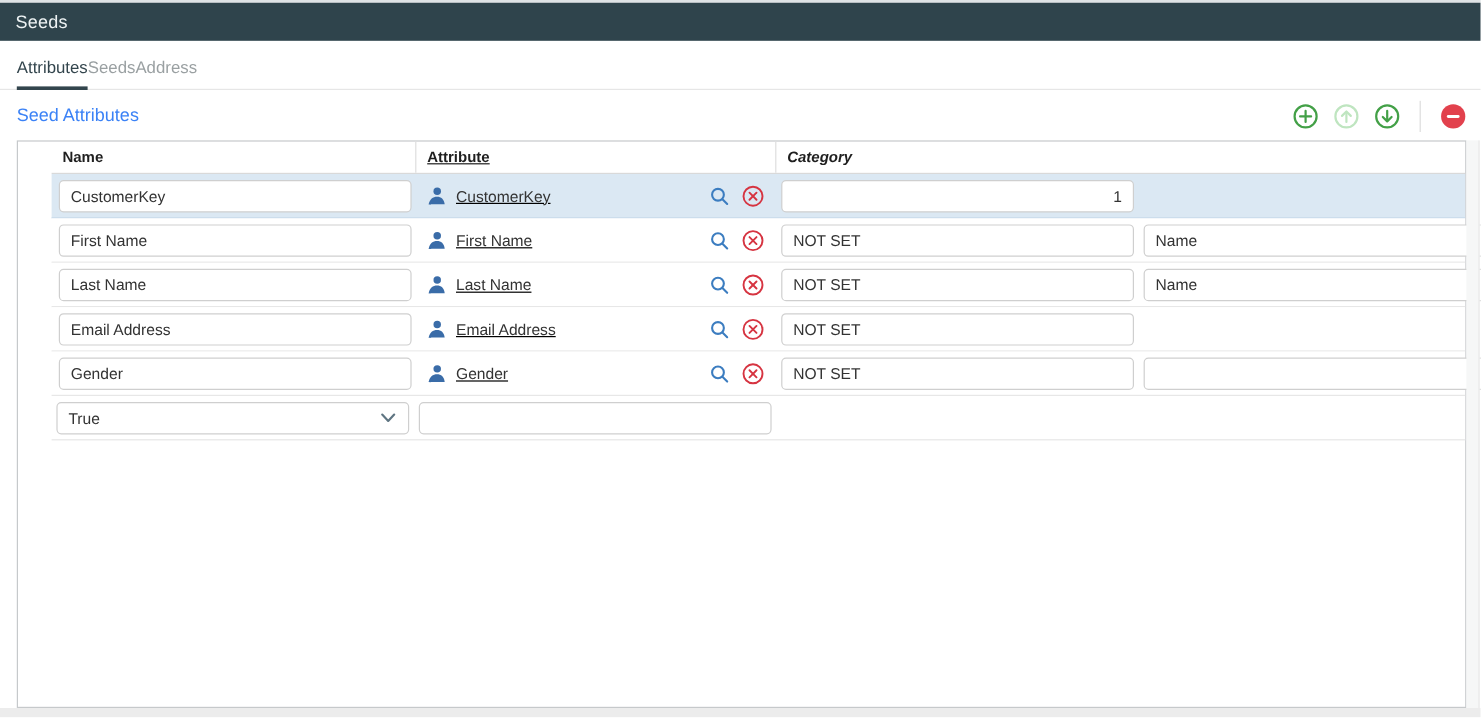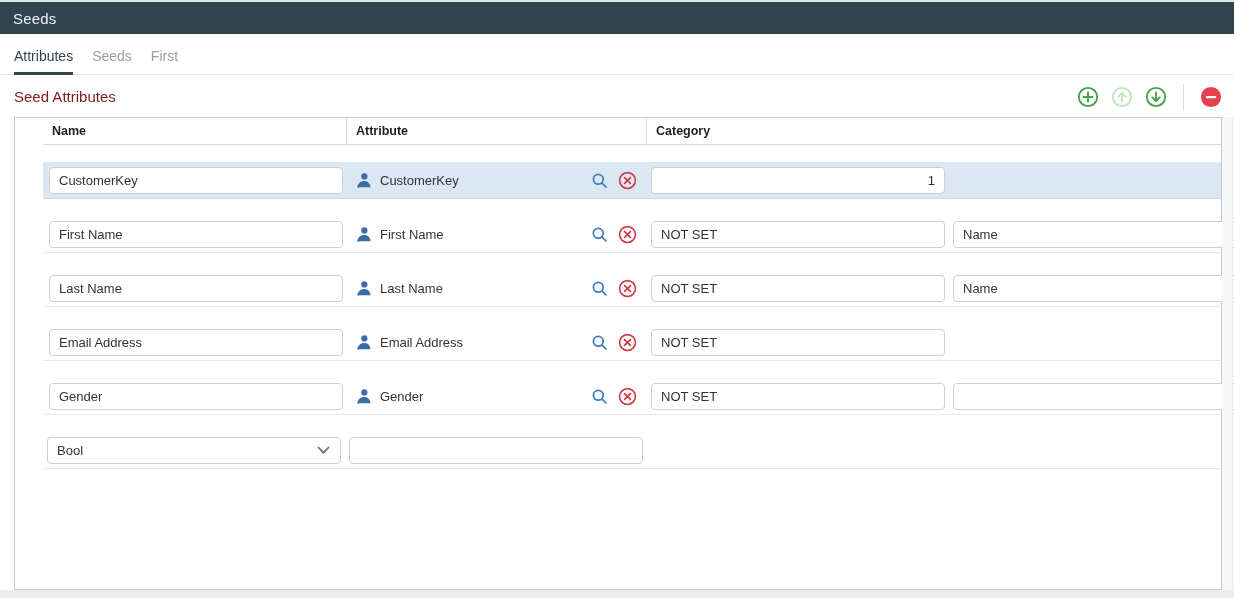--- a/index.html
+++ b/index.html
@@ -13,63 +13,63 @@
 
   
   .titlebar {
     height:32px; background:#2f444c; color:#eef3f4;
     display:flex; align-items:center; padding-left:13px;
     font-size:15px; letter-spacing:.2px;
   }
 
   
   .tabs {
-    display:flex; gap:19px; padding:14px 14px 0 14px;
+    display:flex; padding:14px 14px 0 14px;
     border-bottom:1px solid #e6e6e6;
   }
   .tab {
     font-size:14px; color:#9aa0a2; padding-bottom:8px; cursor:pointer;
     border-bottom:3px solid transparent; margin-bottom:-1px;
   }
   .tab.active { color:#33454d; border-bottom-color:#33454d; }
 
   
   .section-bar {
     display:flex; align-items:center; justify-content:space-between;
     padding:9px 12px 6px 14px; height:40px;
   }
-  .section-title { font-size:15px; color:#7f1d1d; }
+  .section-title { font-size:15px; color:#3b82f6; }
   .toolbar { display:flex; align-items:center; gap:12px; }
   .tool-btn { width:22px; height:22px; cursor:pointer; display:flex; }
   .tool-btn.disabled { cursor:default; }
   .toolbar-divider { width:1px; height:26px; background:#dcdcdc; margin:0 4px; }
 
   
   .table-zone { display:flex; margin:2px 0 0 14px; height:473px; }
   .grid {
     width:1208px; border:1px solid #c6c9cb; background:#fff;
     display:flex; flex-direction:column;padding-left:28px;
   }
   .gutter { width:11px; background:#f6f7f7; border-right:1px solid #e8e8e8; }
 
   .grid-header { display:flex; height:27px; border-bottom:1px solid #d9d9d9; flex:none; }
   .hcell {
     display:flex; align-items:center; padding-left:9px;
     font-size:12.5px; font-weight:bold; color:#1f1f1f;
     border-right:1px solid #dedede;
   }
-  .hcell:last-child { border-right:none; }
+  .hcell:last-child { border-right:none;font-style:italic; }
   .col-name   { width:304px; flex:none; }
-  .col-attr   { width:300px; flex:none; }
+  .col-attr   { width:300px; flex:none;text-decoration:underline; }
   .col-def    { width:302px; flex:none; }
   .col-cat    { flex:1; }
 
   .row {
     display:flex; align-items:center; height:37px; flex:none;
-    border-bottom:1px solid #e7e7e7; background:#fff;margin-top:17px;
+    border-bottom:1px solid #e7e7e7; background:#fff;
   }
   .row.selected { background:#dbe8f3; border-bottom-color:#c9daea; }
 
   .cell { display:flex; align-items:center; height:100%; }
 
   input.field, .select-box {
     height:27px; border:1px solid #cfcfcf; border-radius:4px;
     background:#fff; font-family:"Liberation Sans", sans-serif;
     font-size:13px; color:#333; padding:0 9px; outline:none;
   }
@@ -98,21 +98,21 @@
 
 <div id="app">
 
   <div class="titlebar">
     <span>Seeds</span>
   </div>
 
   <div class="tabs">
     <div class="tab active">Attributes</div>
     <div class="tab">Seeds</div>
-    <div class="tab">First</div>
+    <div class="tab">Address</div>
   </div>
 
   <div class="section-bar">
     <span class="section-title">Seed Attributes</span>
     <div class="toolbar">
       <span class="tool-btn" title="">
         <svg width="22" height="22" viewBox="0 0 24 24" fill="none" stroke="#43a047" stroke-width="2" stroke-linecap="round">
           <circle cx="12" cy="12" r="10"></circle>
             <line x1="12" y1="7" x2="12" y2="17"></line>
             <line x1="7" y1="12" x2="17" y2="12"></line>
@@ -331,21 +331,21 @@
     </div>
     <div class="cell col-cat cat-cell">
       <input class="field category-input" style="">
     </div>
   </div>
 
   <div class="row">
     <div class="cell col-def def-cell">
 
       <div class="select-box default-select">
-        <span class="select-value">Bool</span>
+        <span class="select-value">True</span>
         <span class="chev">
           <svg width="13" height="9" viewBox="0 0 13 9" fill="none" stroke="#5f7582" stroke-width="1.8" stroke-linecap="round" stroke-linejoin="round">
             <polyline points="1.5,1.5 6.5,6.8 11.5,1.5"></polyline>
           </svg>
         </span>
       </div>
     </div>
     <div class="cell col-cat cat-cell">
       <input class="field category-input" style="">
     </div>

